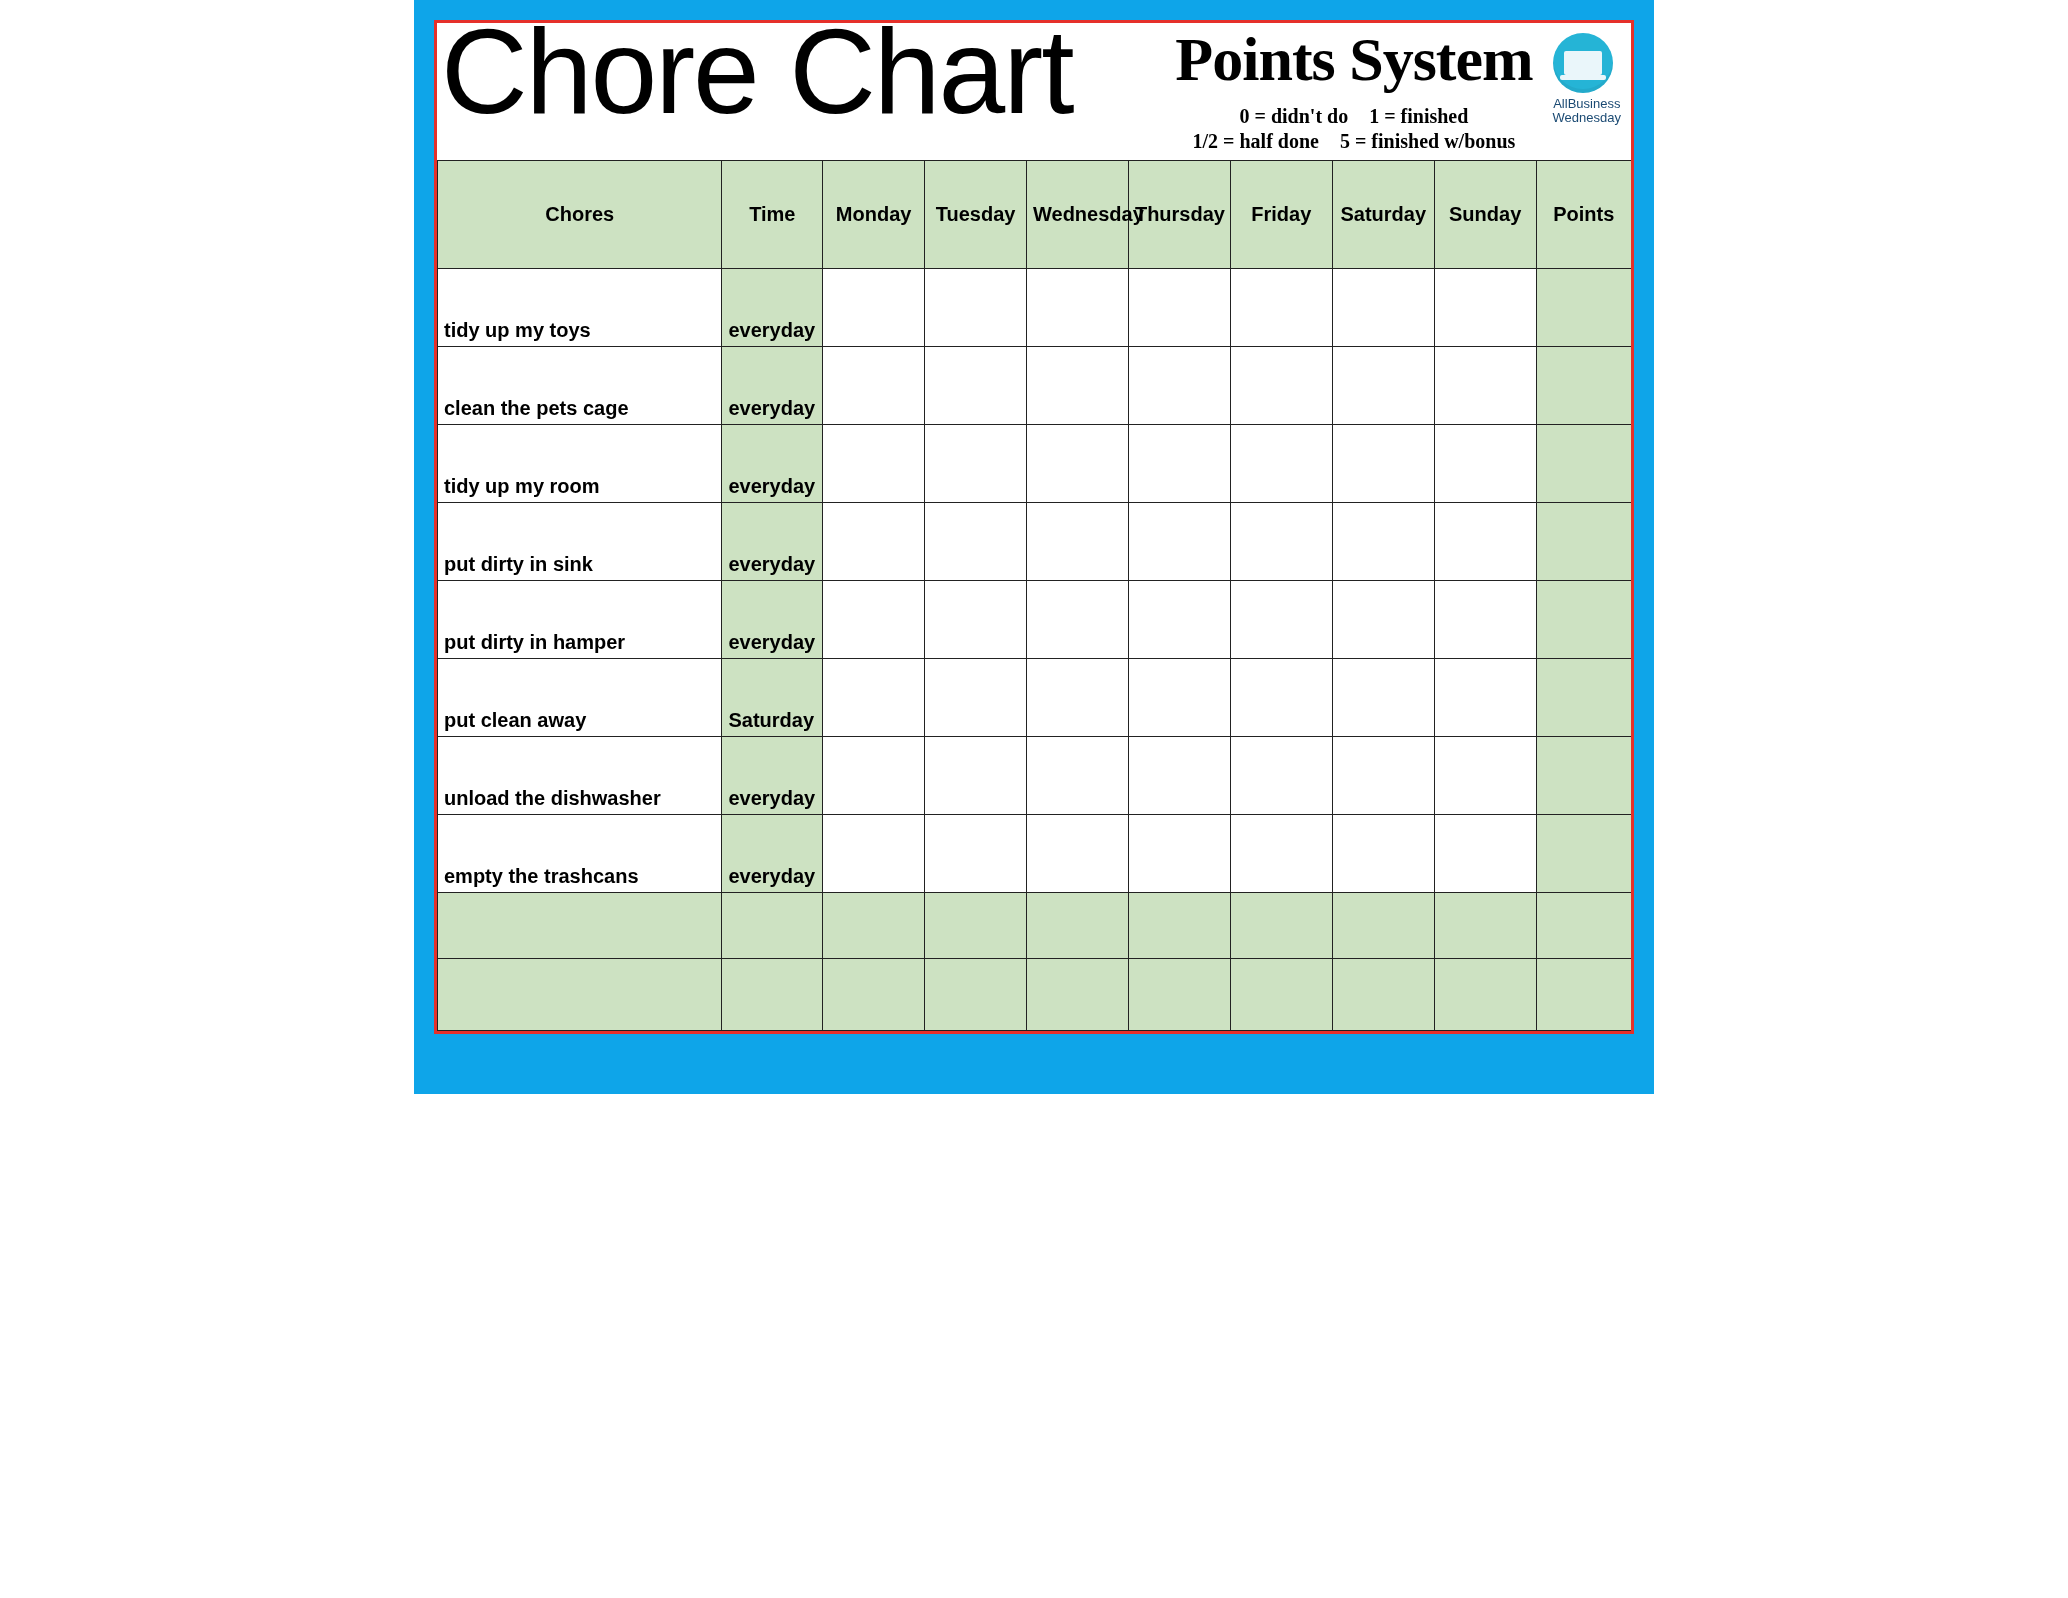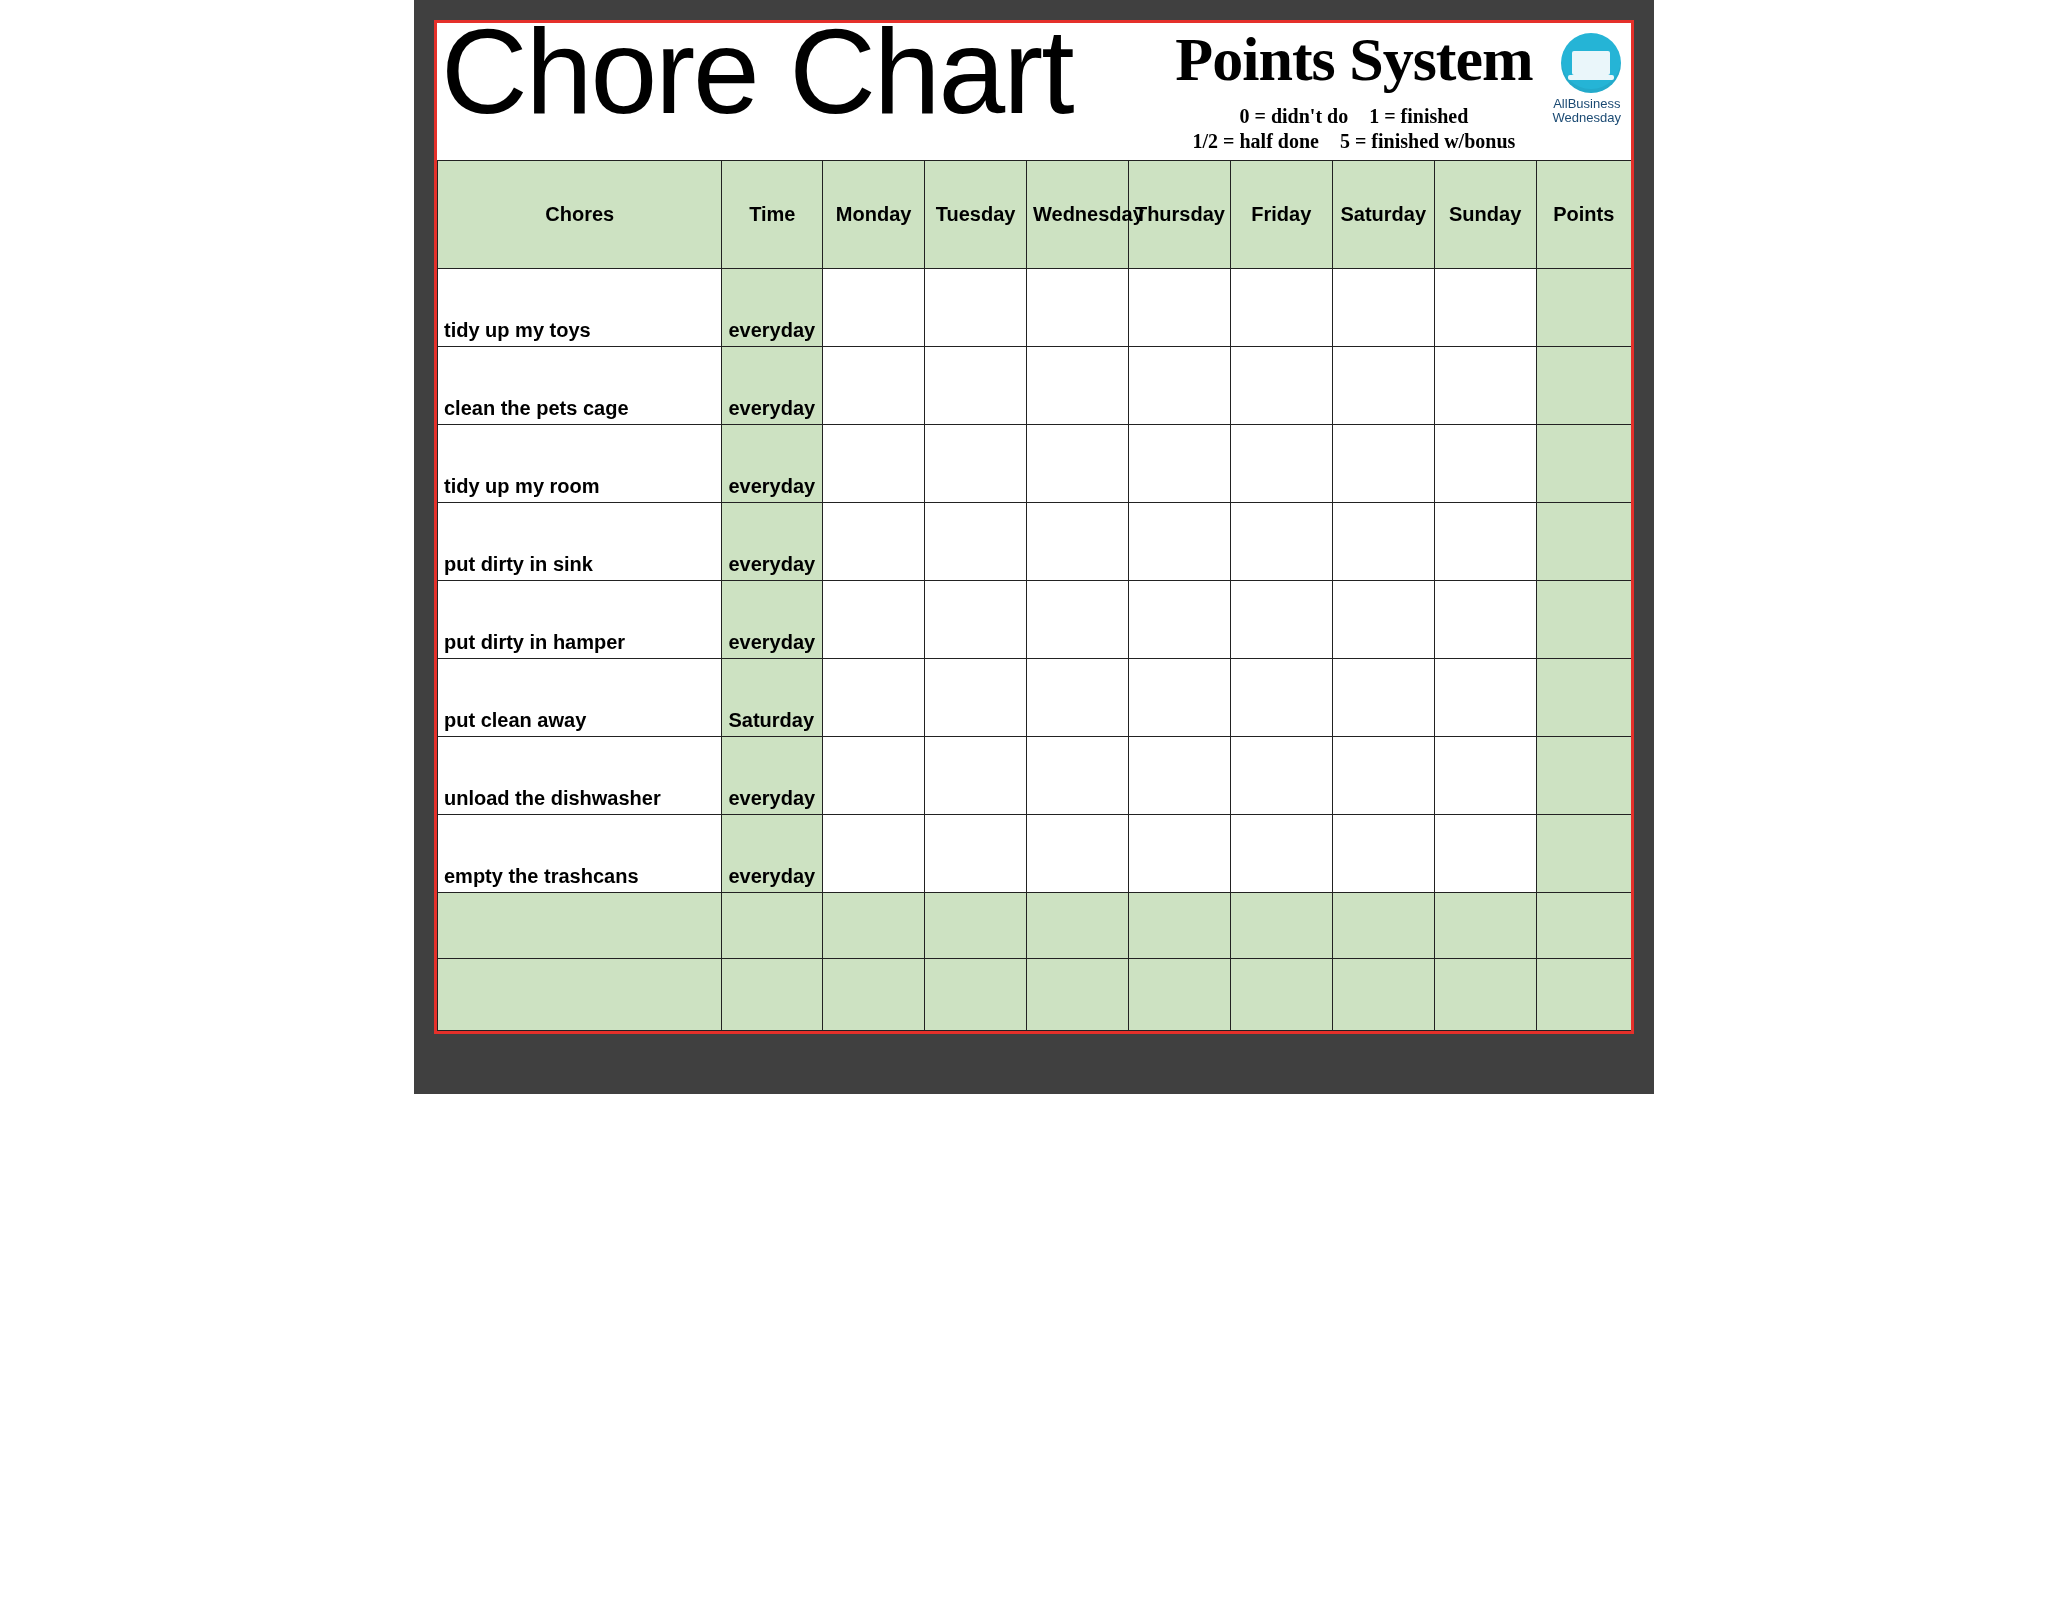--- a/index.html
+++ b/index.html
@@ -5,21 +5,21 @@
     body {
       margin: 0;
       padding: 0;
       background: #fff;
       font-family: Arial, Helvetica, sans-serif;
       display: flex;
       justify-content: center;
     }
     .page {
       width: 1240px;
-      background: #404040;
+      background: #0ea5e9;
       padding: 20px 20px 60px 20px;
       box-sizing: border-box;
     }
     .frame {
       border: 3px solid #e5302a;
       border-top: 3px solid #e5302a;
       background: #fff;
       position: relative;
       padding: 0;
     }
@@ -59,21 +59,21 @@
       line-height: 1.25;
       margin-top: 12px;
       transform: scaleY(1.02);
     }
     .legend .row { display:block; white-space:nowrap; }
     .legend .g { display:inline-block; margin: 0 8px; }
 
     .logo-wrap{
       display:flex;
       flex-direction:column;
-      align-items:flex-end;
+      align-items:flex-start;
       margin-left: 14px;
       margin-top: 10px;
     }
     .logo-circle{
       width:60px; height:60px; border-radius:50%;
       background:#25b4d6;
       display:flex; align-items:center; justify-content:center;
       box-shadow: inset 0 -4px 0 rgba(0,0,0,0.05);
     }
     .laptop{

